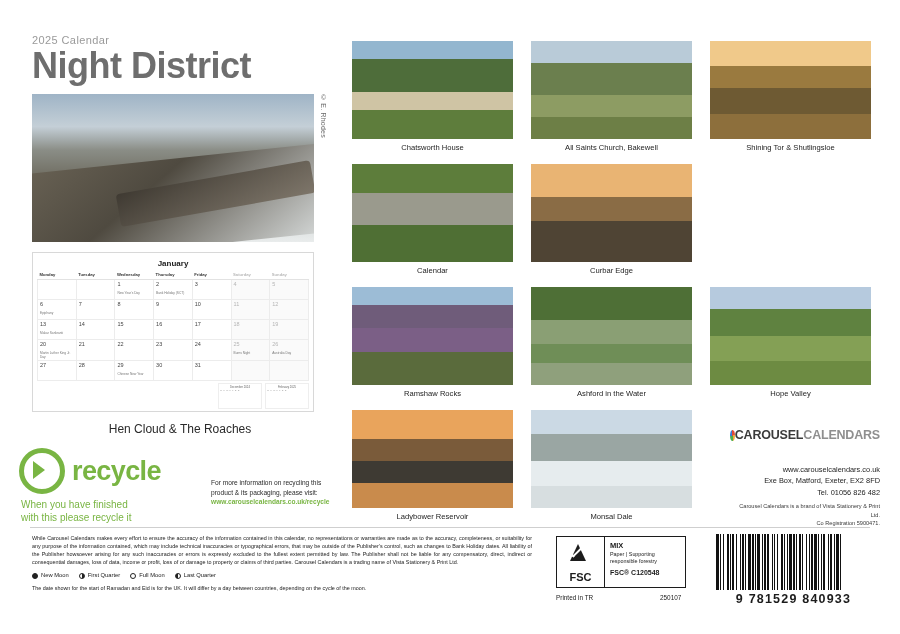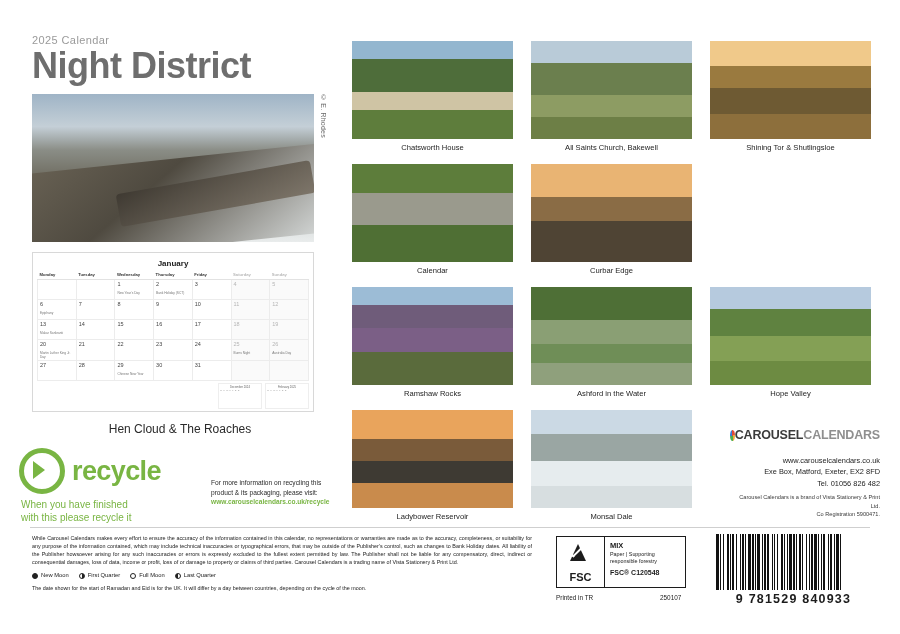--- a/index.html
+++ b/index.html
@@ -118,21 +118,21 @@
 
   
   #publisher { position:absolute; left:730px; top:428px; width:150px; text-align:right; }
   #brand-row { display:flex; align-items:center; justify-content:flex-end; gap:0; }
   #brand-mark {
     width:11px; height:11px; border-radius:50%;
     background:conic-gradient(#e24b3a 0 25%, #f2a93b 25% 50%, #4caf50 50% 75%, #3b7dd8 75% 100%);
   }
   #brand-carousel { font-size:12.5px; font-weight:bold; color:#3b3b3b; letter-spacing:-0.2px; }
   #brand-calendars { font-size:12.5px; font-weight:bold; color:#8f8f8f; letter-spacing:-0.2px; }
-  #pub-lines { font-size:7.4px; color:#1d1d1d; line-height:1.55; margin-top:13px; }
+  #pub-lines { font-size:7.4px; color:#1d1d1d; line-height:1.55; margin-top:22px; }
   #pub-small { font-size:5.6px; color:#3a3a3a; line-height:1.5; margin-top:4px; }
 
   
   #footer-rule { position:absolute; left:30px; top:527px; width:840px; border-top:1px solid #cfcfcf; }
   #disclaimer {
     position:absolute; left:32px; top:534px; width:500px;
     font-size:5.4px; color:#222; line-height:1.5; text-align:justify;
   }
   #moon-row { margin-top:5px; font-size:5.8px; display:flex; gap:10px; align-items:center; }
   .moon-item { display:flex; align-items:center; gap:3px; }

